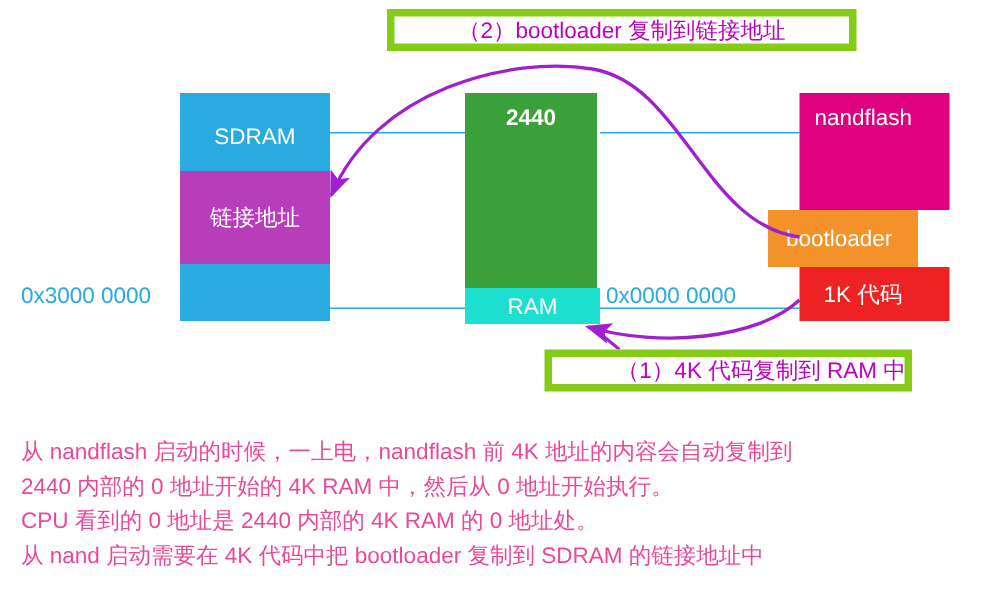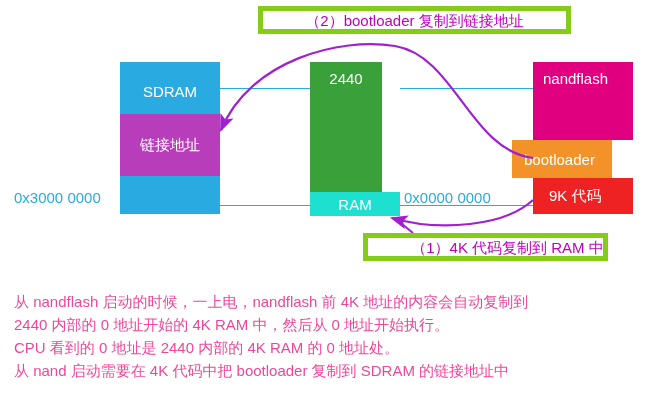--- a/index.html
+++ b/index.html
@@ -55,21 +55,21 @@
   }
   .block.center { justify-content: center; }
   .block.left { padding-left: 10px; }
 
   
   #blk-sdram   { left: 120px; top: 62px;  width: 100px; height: 58px; background: #29abe2; }
   #blk-link    { left: 120px; top: 114px; width: 100px; height: 62px; background: #b83dba; }
   #blk-sdram-bottom { left: 120px; top: 176px; width: 100px; height: 38px; background: #29abe2; }
 
   
-  #blk-2440    { left: 310px; top: 62px;  width: 72px;  height: 130px; background: #3aa03a; }
+  #blk-2440    { left: 310px; top: 62px;  width: 88px;  height: 130px; background: #3aa03a; font-weight: bold; }
   #blk-ram     { left: 310px; top: 192px; width: 90px;  height: 24px;  background: #1ee0d0; }
 
   
   #blk-nandflash { left: 533px; top: 62px;  width: 100px; height: 78px; background: #e0007f; }
   #blk-bootloader{ left: 512px; top: 140px; width: 100px; height: 38px; background: #f39228; padding-left: 12px; }
   #blk-4kcode    { left: 533px; top: 178px; width: 100px; height: 36px; background: #ee2222; }
 
   
   .addr {
     color: #29abe2;
@@ -118,21 +118,21 @@
   <div class="abs block center" id="blk-link">链接地址</div>
   <div class="abs block center" id="blk-sdram-bottom"></div>
   <div class="abs addr" id="addr-sdram">0x3000 0000</div>
 
   <div class="abs block center" id="blk-2440" style="align-items:flex-start; padding-top:8px;">2440</div>
   <div class="abs block center" id="blk-ram">RAM</div>
   <div class="abs addr" id="addr-2440">0x0000 0000</div>
 
   <div class="abs block left" id="blk-nandflash" style="align-items:flex-start; padding-top:8px;">nandflash</div>
   <div class="abs block left" id="blk-bootloader">bootloader</div>
-  <div class="abs block left" id="blk-4kcode" style="padding-left:16px;">9K 代码</div>
+  <div class="abs block left" id="blk-4kcode" style="padding-left:16px;">1K 代码</div>
 
   <svg class="abs arrow-svg" viewBox="0 0 663 401" xmlns="http://www.w3.org/2000/svg">
     <defs>
       <marker id="ah" markerWidth="9" markerHeight="9" refX="7" refY="3.2" orient="auto" markerUnits="strokeWidth">
         <path d="M0,0 L8,3.2 L0,6.4 L1.8,3.2 z" fill="#a020d0"></path>
       </marker>
     </defs>
 
     <path d="M533,200 C505,226 440,232 392,218" stroke="#a020d0" stroke-width="2.2" fill="none" marker-end="url(#ah)"></path>
 

